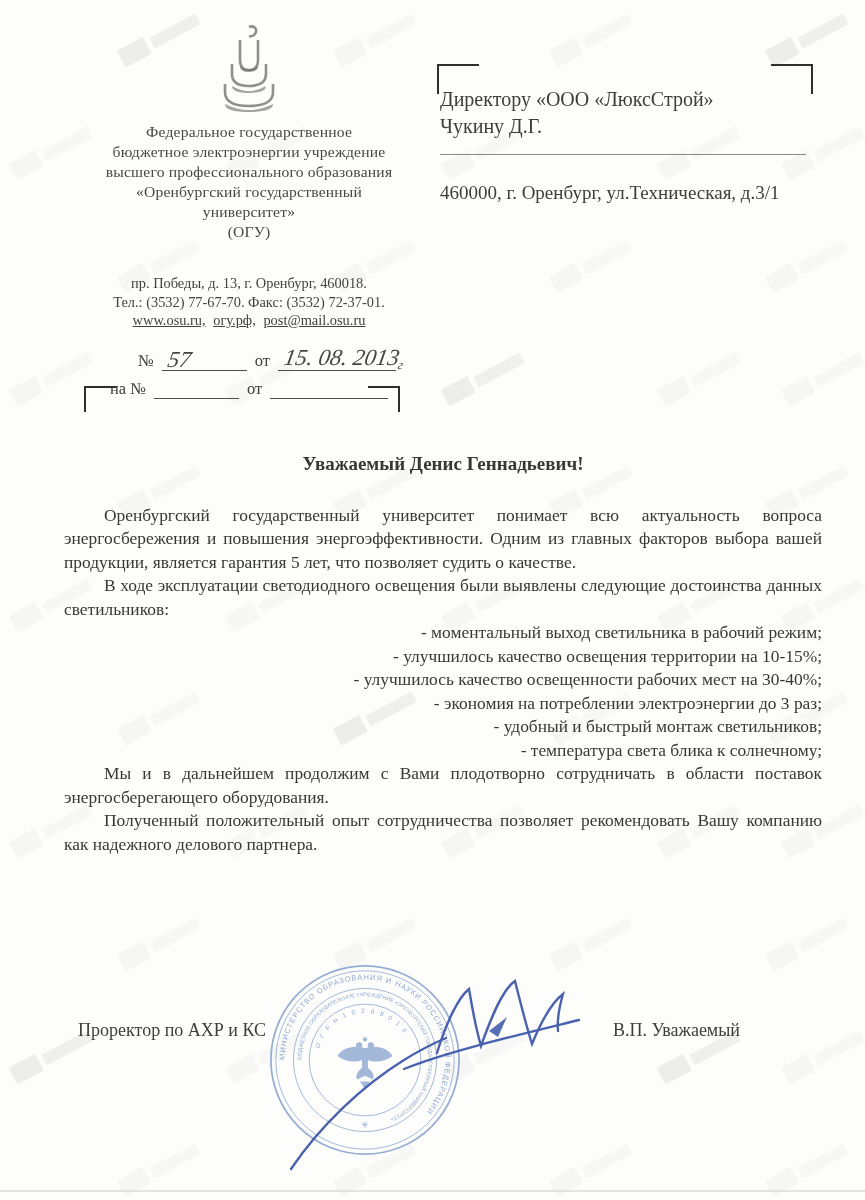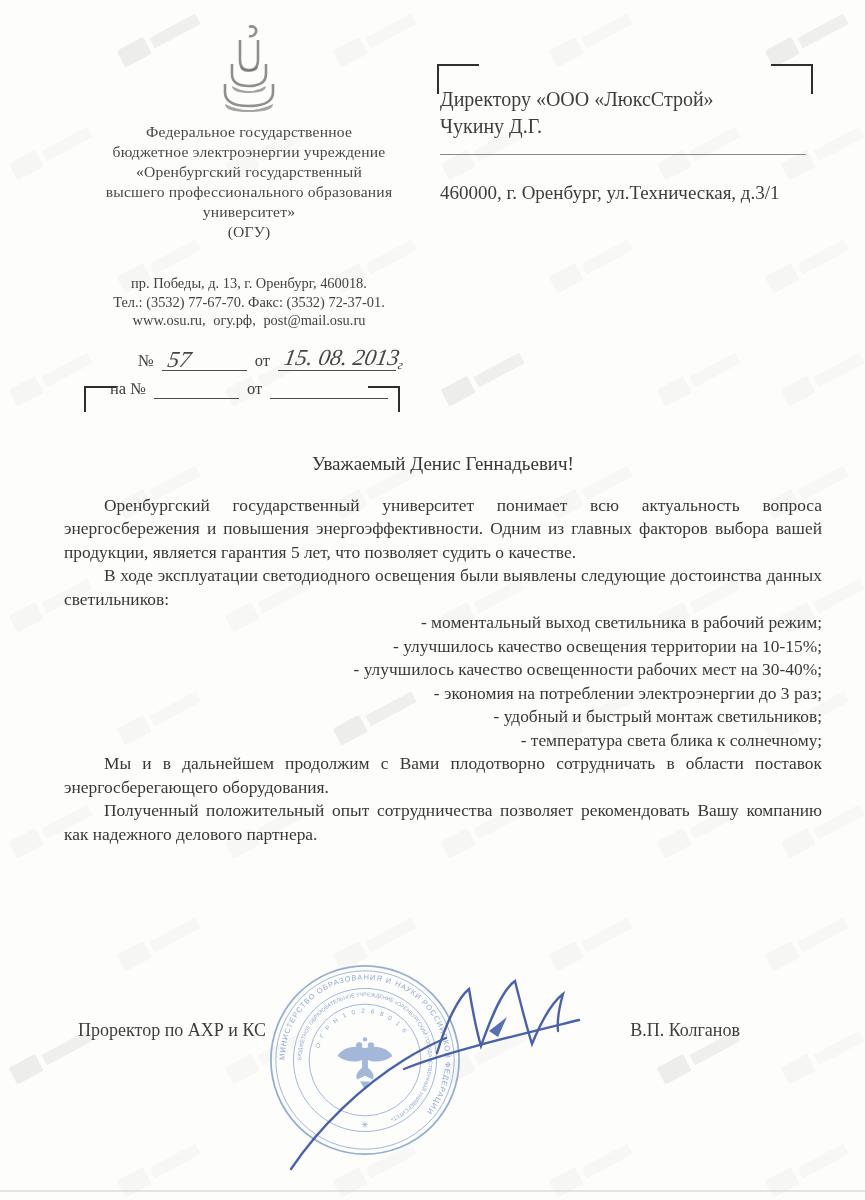--- a/index.html
+++ b/index.html
@@ -10,21 +10,21 @@
   .wm{position:absolute;width:88px;height:26px;transform:rotate(-28deg);pointer-events:none;}
   .wma{position:absolute;left:0;top:3px;width:30px;height:19px;background:#8a8a8a;border-radius:2px;}
   .wmb{position:absolute;left:35px;top:7px;width:52px;height:12px;background:#9a9a9a;border-radius:1px;}
 
   
   .letterhead{position:absolute;left:60px;top:24px;width:378px;text-align:center;}
   .logo{display:block;margin:0 auto 4px;}
   .org-line{font-weight:normal;font-size:15.6px;line-height:20px;color:#474747;letter-spacing:.2px;}
   .addr{margin-top:32px;font-size:14.4px;line-height:18.5px;color:#424242;}
   .links-line{margin-top:0;}
-  .link{margin:0 2px;}
+  .link{text-decoration:underline;margin:0 2px;}
 
   .numrow{position:relative;height:30px;margin-top:20px;text-align:left;font-size:16.5px;color:#3d3d3d;}
   .numrow.r1{padding-left:78px;}
   .numrow.r2{padding-left:50px;margin-top:-2px;}
   .nblank{display:inline-block;border-bottom:1.6px solid #4c4c4c;height:20px;margin:0 8px;
           vertical-align:bottom;position:relative;overflow:visible;}
   .w85{width:85px;} .w120{width:118px;}
   .hand{position:absolute;left:6px;bottom:-3px;font-size:23px;font-style:italic;color:#454545;
         transform:skewX(-10deg);white-space:nowrap;}
   .hand .gsub{font-size:13px;vertical-align:-4px;}
@@ -36,21 +36,21 @@
   
   .recipient{position:absolute;left:437px;top:64px;width:376px;font-size:20px;line-height:27px;color:#3d3d3d;}
   .rec-tl{position:absolute;left:0;top:0;width:40px;height:28px;border-left:2.5px solid #2f2f2f;border-top:2.5px solid #2f2f2f;}
   .rec-tr{position:absolute;right:0;top:0;width:40px;height:28px;border-right:2.5px solid #2f2f2f;border-top:2.5px solid #2f2f2f;}
   .rec-text{margin-top:22px;padding-left:3px;}
   .rec-underline{margin-top:14px;margin-left:3px;width:366px;border-bottom:1.6px solid #8a8a8a;}
   .rec-addr{margin-top:24px;padding-left:3px;font-size:19px;}
 
   
   .bodytext{position:absolute;left:64px;top:452px;width:758px;font-size:17.4px;line-height:23.5px;color:#373737;}
-  .salutation{text-align:center;font-size:19px;margin-bottom:18px;}
+  .salutation{text-align:center;font-size:19px;margin-bottom:28px;font-weight:bold;}
   .para{text-align:justify;text-indent:40px;margin:0;}
   .bullet{text-align:right;margin:0;}
 
   
   .sigrow{position:absolute;left:64px;top:1020px;width:758px;display:flex;justify-content:space-between;
           font-size:18px;color:#3d3d3d;}
   .sig-title{padding-left:14px;} .sig-name{padding-right:82px;}
 
   
   .stamp{position:absolute;left:267px;top:962px;}
@@ -273,22 +273,22 @@
       <g fill="#5c5c5c" opacity="0.55">
         <path d="M20 42 q9 8 18 0 q0 6 -9 6 q-9 0 -9 -6 Z"></path>
         <path d="M12 62 q17 10 34 0 q0 7 -17 7 q-17 0 -17 -7 Z"></path>
         <path d="M5 80 q24 12 48 0 q0 8 -24 8 q-24 0 -24 -8 Z"></path>
       </g>
     </svg>
 
     <div>
         <div class="org-line">Федеральное государственное</div>
         <div class="org-line">бюджетное электроэнергии учреждение</div>
+        <div class="org-line">высшего профессионального образования</div>
         <div class="org-line">«Оренбургский государственный</div>
-        <div class="org-line">высшего профессионального образования</div>
         <div class="org-line">университет»</div>
         <div class="org-line">(ОГУ)</div>
       </div>
 
     <div class="addr">
       <div>пр. Победы, д. 13, г. Оренбург, 460018.</div>
       <div>Тел.: (3532) 77-67-70.  Факс: (3532) 72-37-01.</div>
       <div class="links-line">
         <span class="link">www.osu.ru,</span>
         <span class="link">огу.рф,</span>
@@ -333,21 +333,21 @@
         <p class="bullet">- температура света блика к солнечному;</p>
       </div>
     <div>
         <p class="para">Мы и в дальнейшем продолжим с Вами плодотворно сотрудничать в области поставок энергосберегающего оборудования.</p>
         <p class="para">Полученный положительный опыт сотрудничества позволяет рекомендовать Вашу компанию как надежного делового партнера.</p>
       </div>
   </div>
 
   <div class="sigrow">
     <span class="sig-title">Проректор по АХР и КС</span>
-    <span class="sig-name">В.П. Колганов</span>
+    <span class="sig-name">В.П. Уважаемый</span>
   </div>
 
   <svg class="stamp" width="196" height="196" viewBox="0 0 200 200">
     <g fill="none" stroke="#7d9ac9" opacity="0.8">
       <circle cx="100" cy="100" r="96" stroke-width="1.8"></circle>
       <circle cx="100" cy="100" r="91" stroke-width="0.9"></circle>
       <circle cx="100" cy="100" r="73" stroke-width="0.9"></circle>
       <circle cx="100" cy="100" r="57" stroke-width="0.9"></circle>
     </g>
     <defs>

